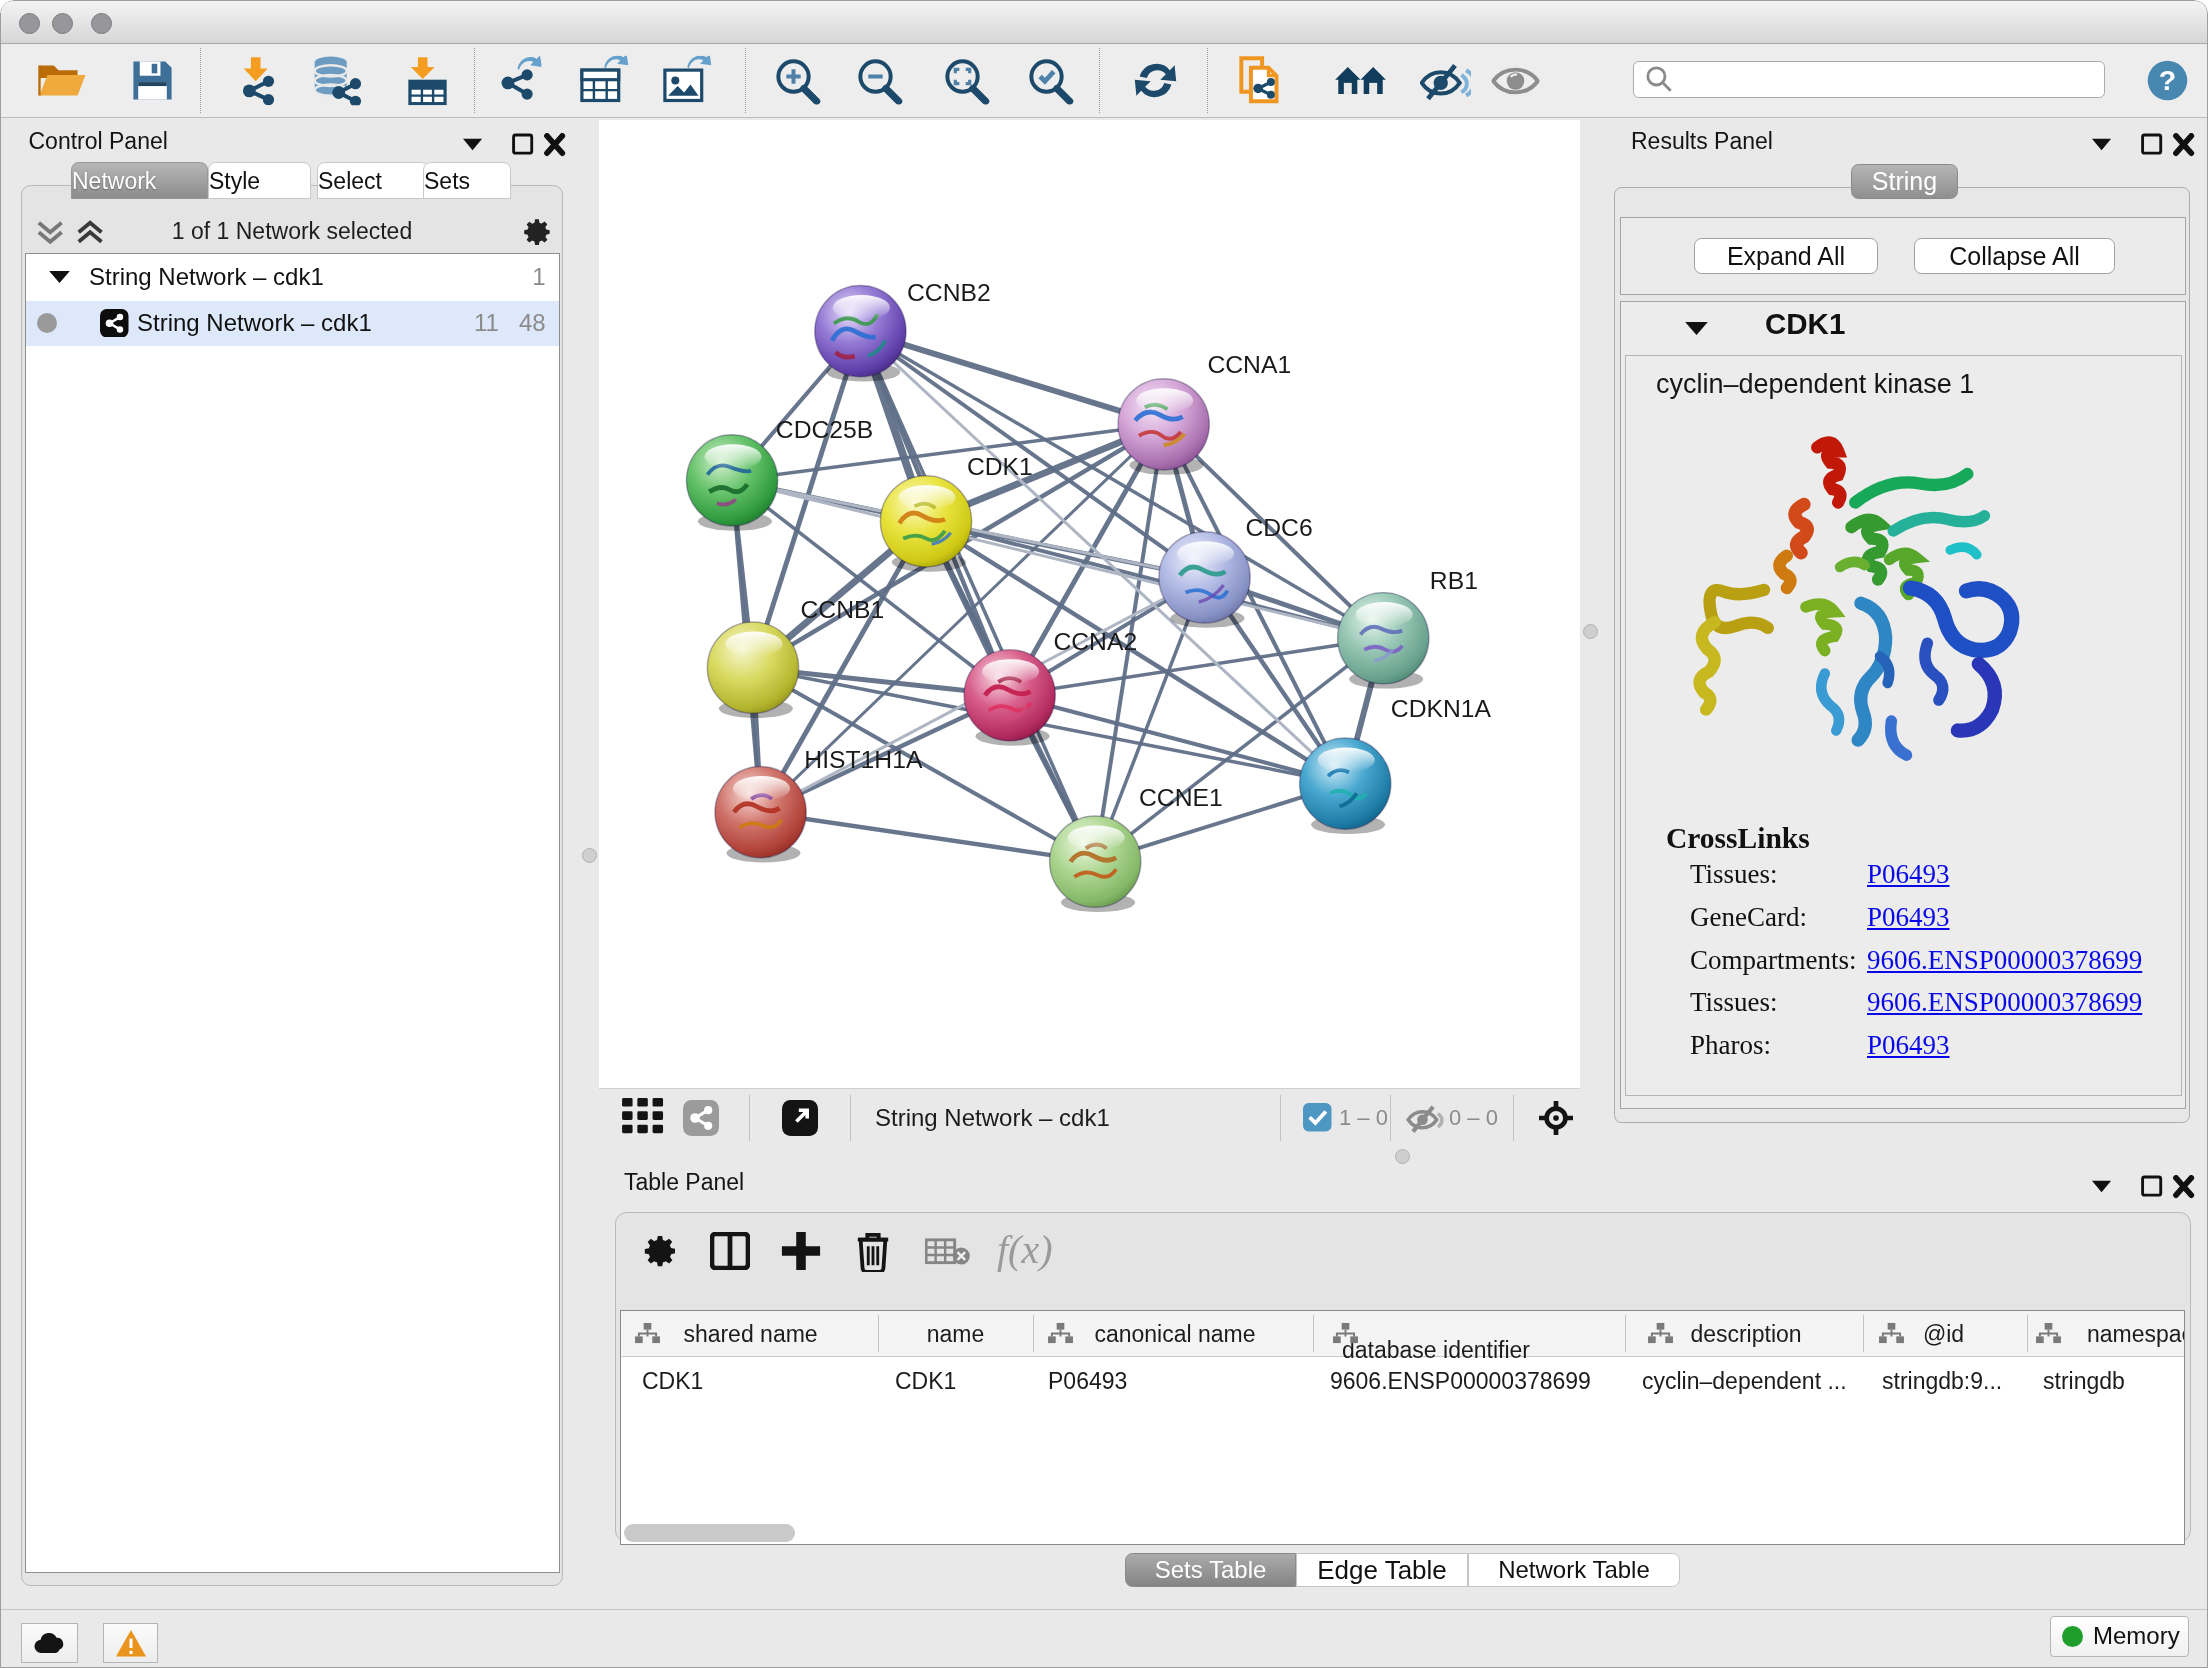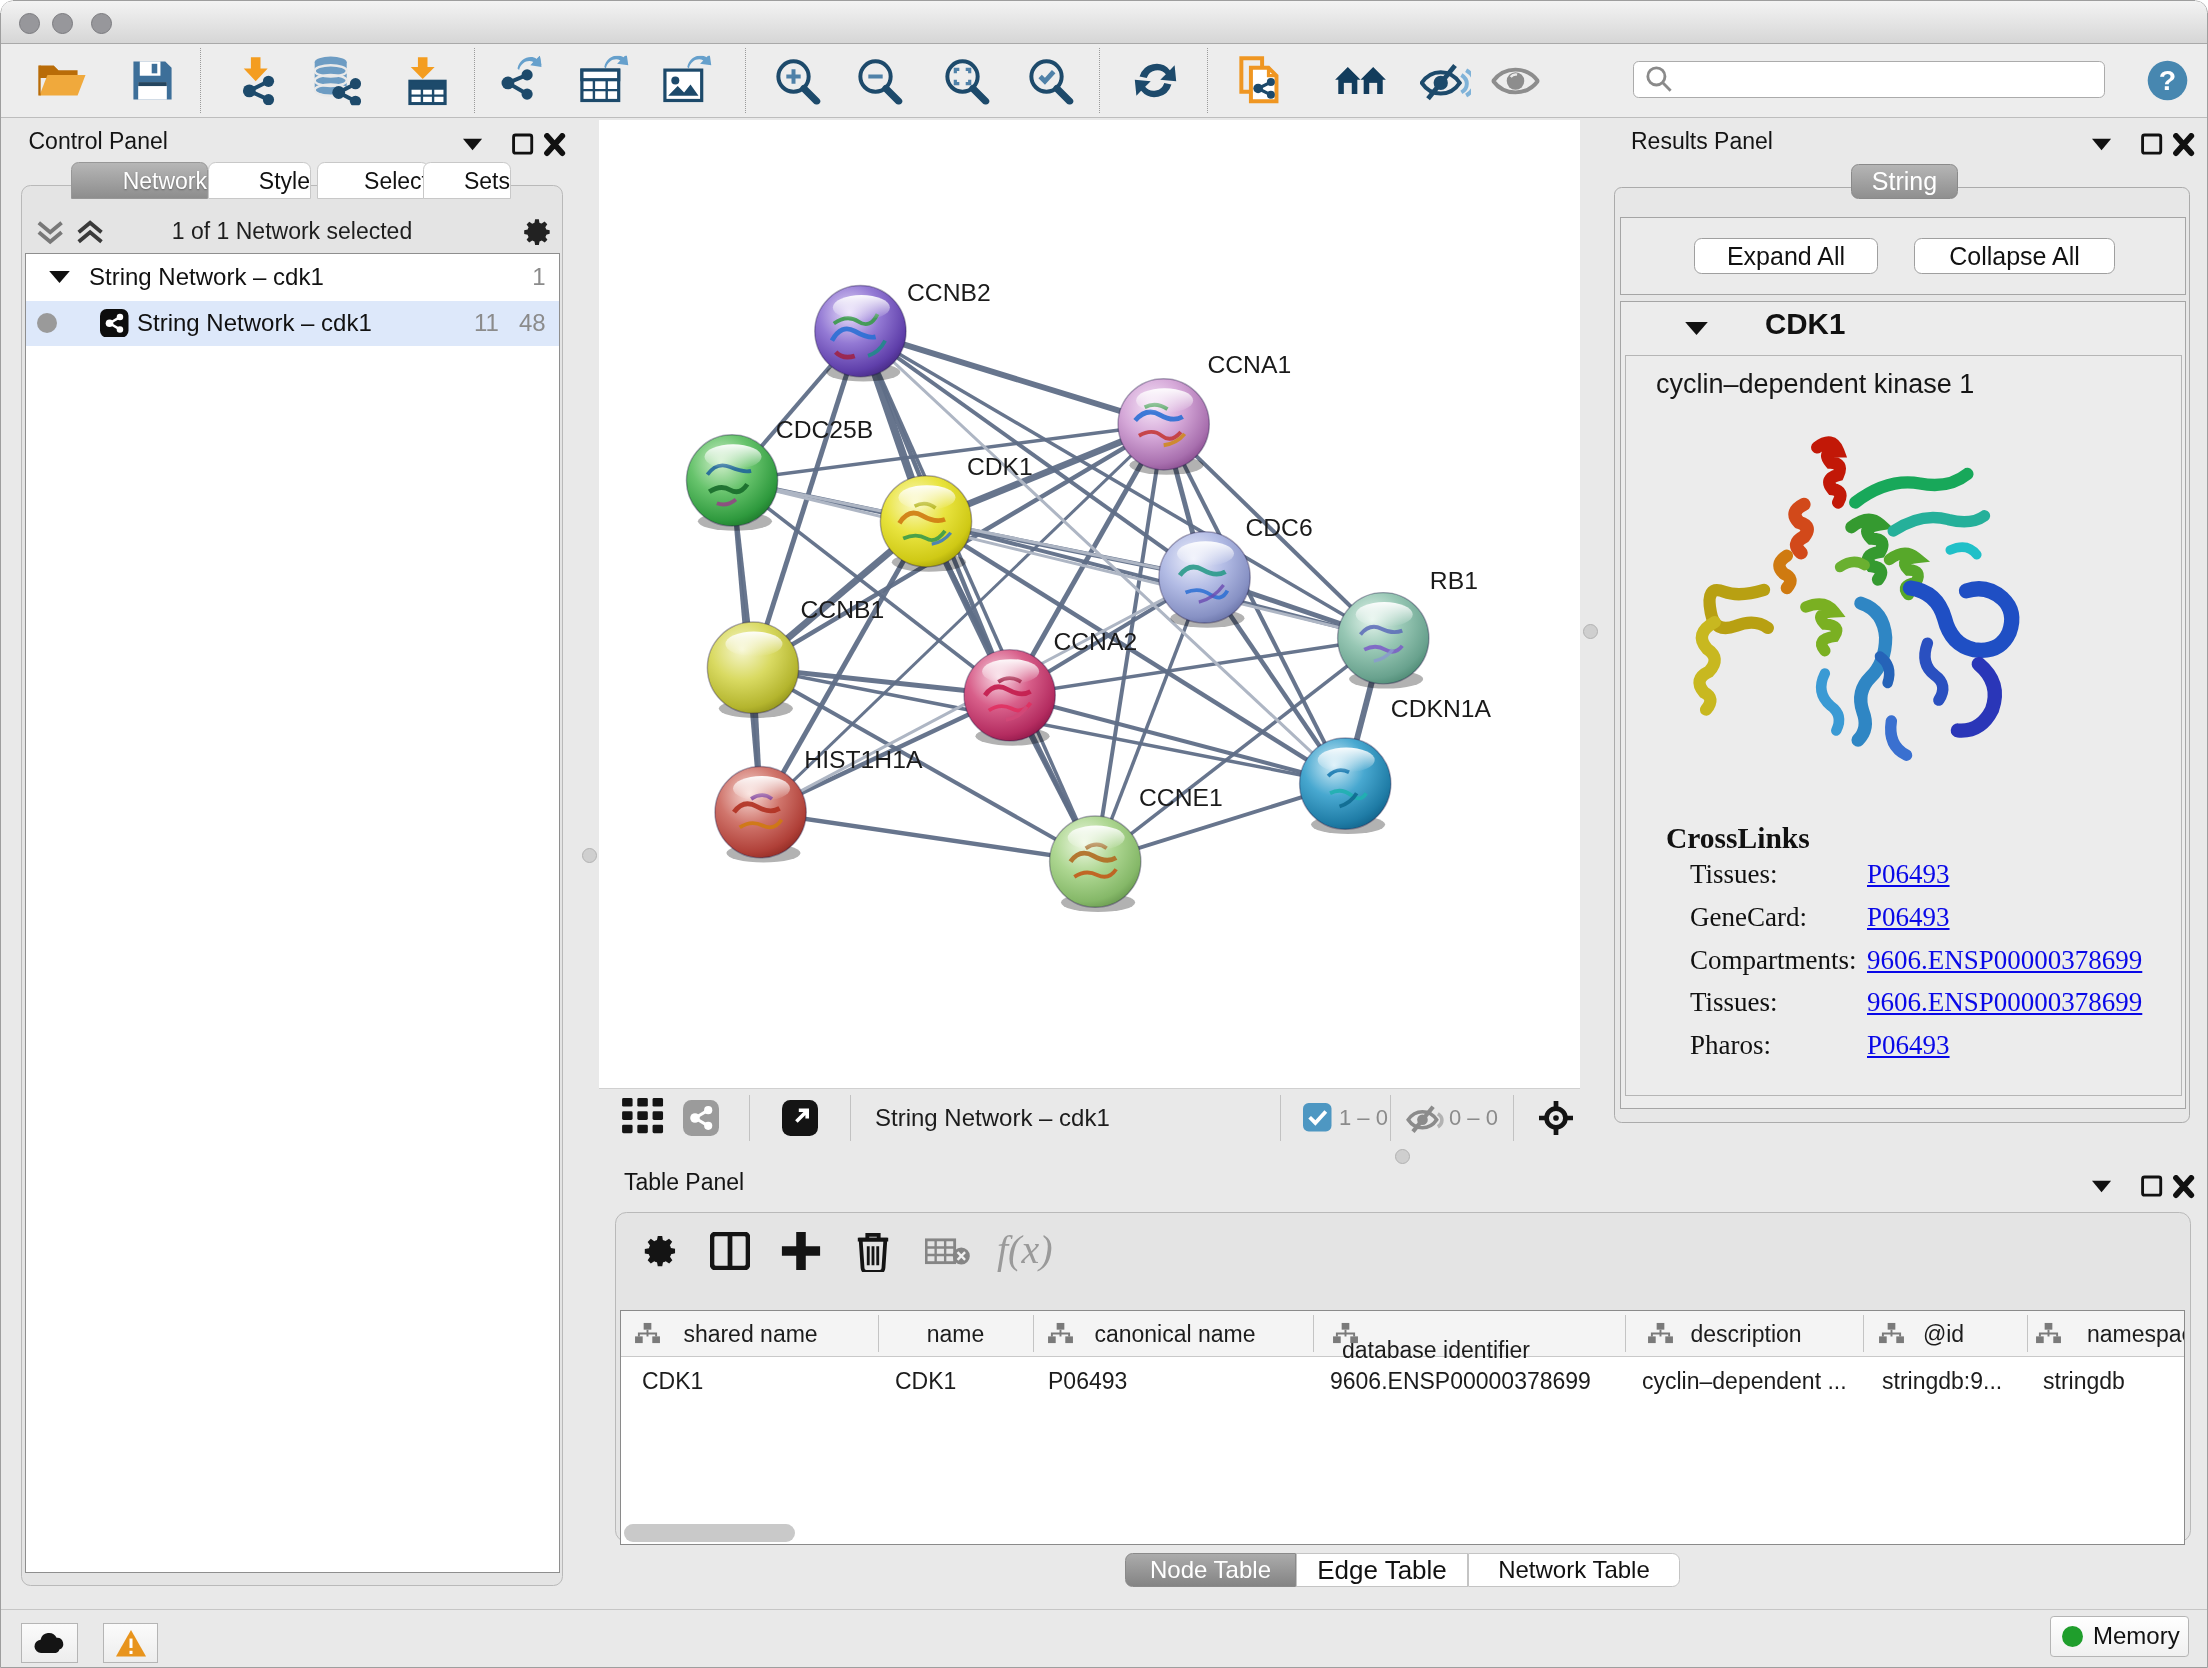--- a/index.html
+++ b/index.html
@@ -20,21 +20,21 @@
   .tsep{position:absolute;top:3.8px;height:65px;width:0;
     border-left:1.9px dotted #9a9a9a;}
   .ticon{position:absolute;top:0;height:73px;display:flex;align-items:center;justify-content:center;}
   .ticon svg{transform:scale(.84);}
   #searchbox{position:absolute;left:1633px;top:17px;width:472px;height:37px;
     background:#fff;border:1.9px solid #ababab;border-radius:5.7px;box-sizing:border-box;}
   
   .ptitle{font-size:23px;color:#141414;}
   
   .tab{position:absolute;top:42px;z-index:3;height:37px;box-sizing:border-box;
-    font-size:23px;text-align:right;line-height:37px;background:#fff;
+    font-size:23px;text-align:left;line-height:37px;background:#fff;
     border:1px solid #c8c8c8;border-radius:7.6px 7.6px 0 0;color:#111;}
   .tabsel{background:linear-gradient(#b6b6b6,#8d8d8d);color:#fff;border-color:#979797;text-shadow:0 1px 1.9px rgba(0,0,0,.35);}
   
   #netwhite{left:599px;top:120px;width:981px;height:968px;background:#fff;}
   #netstatus{left:599px;top:1088px;width:981px;height:58px;background:#e9e9e9;
      border-top:1px solid #d0d0d0;}
   
   .th{font-size:23px;color:#1c1c1c;}
   
   .knob{position:absolute;width:15px;height:15px;border-radius:50%;
@@ -763,21 +763,21 @@
       <div class="th abs" style="left:427px;top:57px;">P06493</div>
       <div class="th abs" style="left:709px;top:57px;">9606.ENSP00000378699</div>
       <div class="th abs" style="left:1021px;top:57px;">cyclin–dependent ...</div>
       <div class="th abs" style="left:1261px;top:57px;">stringdb:9...</div>
       <div class="th abs" style="left:1422px;top:57px;">stringdb</div>
       <div class="abs" style="left:2.9px;top:213px;width:171px;height:18px;background:#c9c9c9;border-radius:9.5px;"></div>
     </div>
 
     <div class="abs" style="left:535px;top:407px;width:171px;height:34px;background:linear-gradient(#ababab,#848484);
       border:1px solid #8a8a8a;border-radius:7.6px 0 0 7.6px;box-sizing:border-box;color:#fff;font-size:24px;
-      text-align:center;line-height:32px;">Node Table</div>
+      text-align:center;line-height:32px;">Sets Table</div>
     <div class="abs" style="left:706px;top:407px;width:172px;height:34px;background:#fff;
       border:1px solid #c4c4c4;box-sizing:border-box;color:#111;font-size:26px;
       text-align:center;line-height:32px;">Edge Table</div>
     <div class="abs" style="left:878px;top:407px;width:212px;height:34px;background:#fff;
       border:1px solid #c4c4c4;border-radius:0 7.6px 7.6px 0;box-sizing:border-box;color:#111;font-size:24px;
       text-align:center;line-height:32px;">Network Table</div>
   </div>
   <div class="abs" style="left:0;top:0;width:13.3px;height:13.3px;background:radial-gradient(circle at 13.3px 13.3px, rgba(255,255,255,0) 12.4px, #fff 13.3px);z-index:9;"></div>
   <div class="abs" style="right:0;top:0;width:13.3px;height:13.3px;background:radial-gradient(circle at 0 13.3px, rgba(255,255,255,0) 12.4px, #fff 13.3px);z-index:9;"></div>
   <div class="abs" style="left:0;top:0;width:2208px;height:1668px;border:1px solid #9e9e9e;border-radius:12.4px 12.4px 0 0;box-sizing:border-box;z-index:8;pointer-events:none;"></div>

